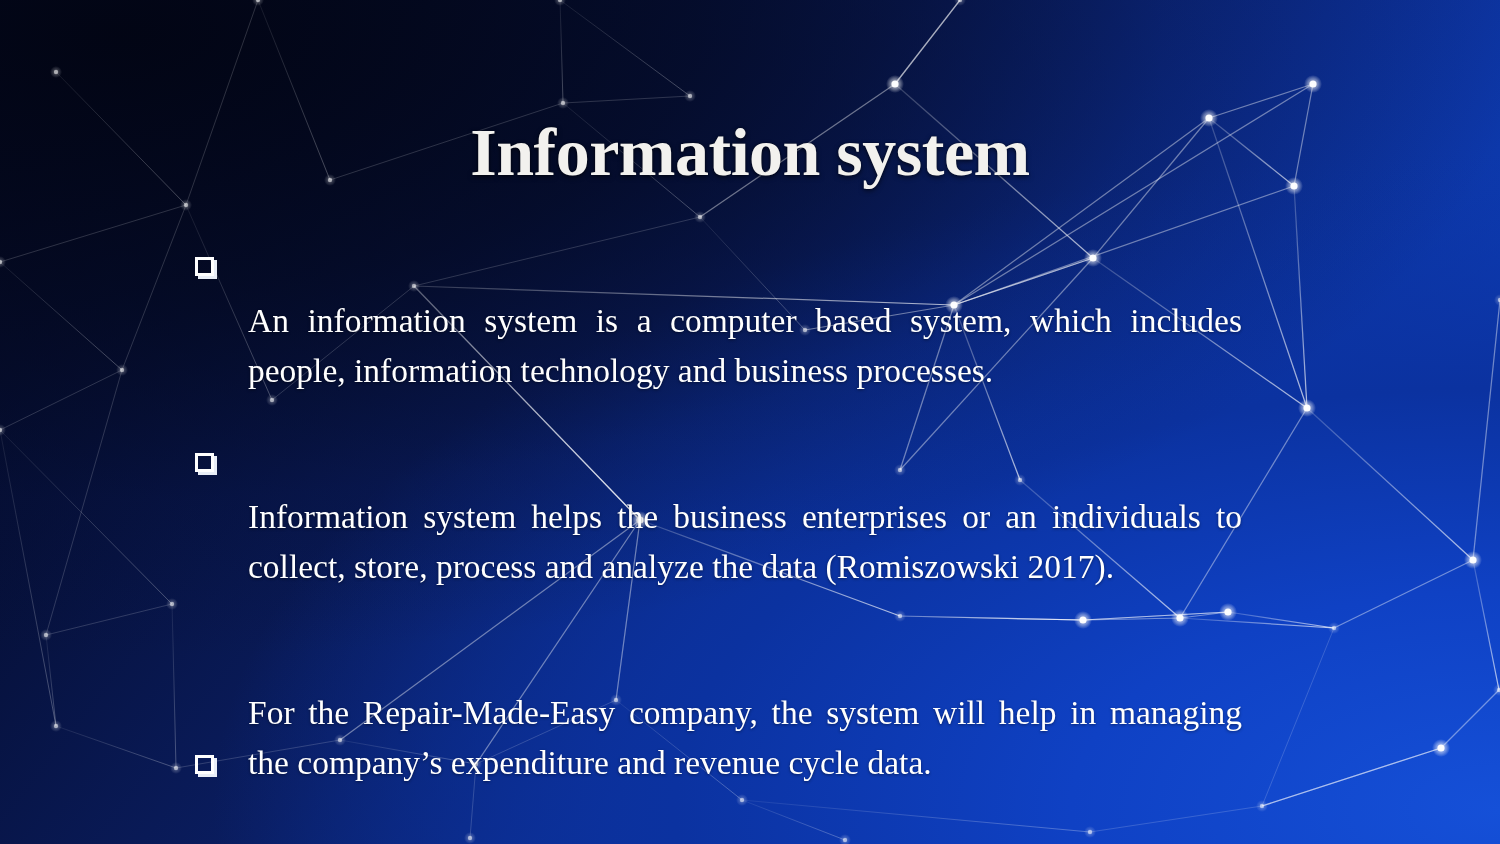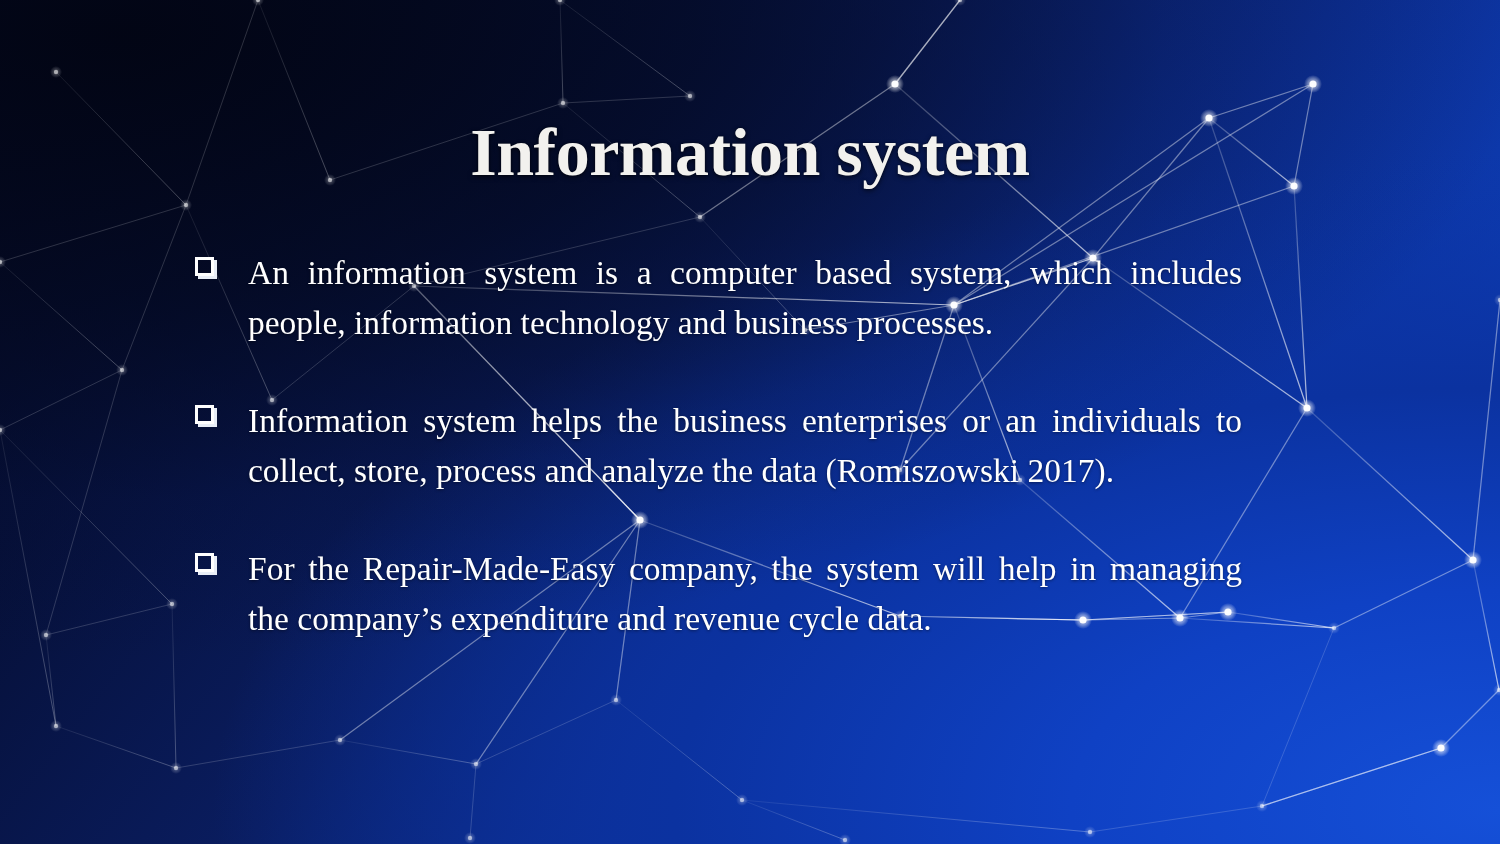--- a/index.html
+++ b/index.html
@@ -63,21 +63,21 @@
     left: 190px;
     top: 248px;
     width: 1052px;
   }
 
   .bullet-row {
     display: flex;
     align-items: flex-start;
     margin-bottom: 48px;
   }
-  .bullet-row:last-child { margin-bottom: 0; }
+  .bullet-row:last-child { margin-bottom: 0; align-items: flex-end; }
 
   .bullet-marker {
     flex: 0 0 auto;
     width: 58px;
     position: relative;
     height: 42px;
   }
   
   .bullet-marker::before {
     content: "";
@@ -94,20 +94,21 @@
 
   .bullet-text {
     flex: 1 1 auto;
     text-align: justify;
     text-justify: inter-word;
     font-size: 33.5px;
     line-height: 50px;
     color: #ffffff;
     text-shadow: 0 1px 3px rgba(0,0,0,0.45);
     hyphens: none;
+    margin-top: 48px;
   }
 </style>
 </head>
 <body>
 
 <div id="slide">
 
   <svg id="net" viewBox="0 0 1500 844" preserveAspectRatio="none" aria-hidden="true">
     <defs>
       <linearGradient id="lineFadeL" x1="0" y1="0" x2="1" y2="1">

